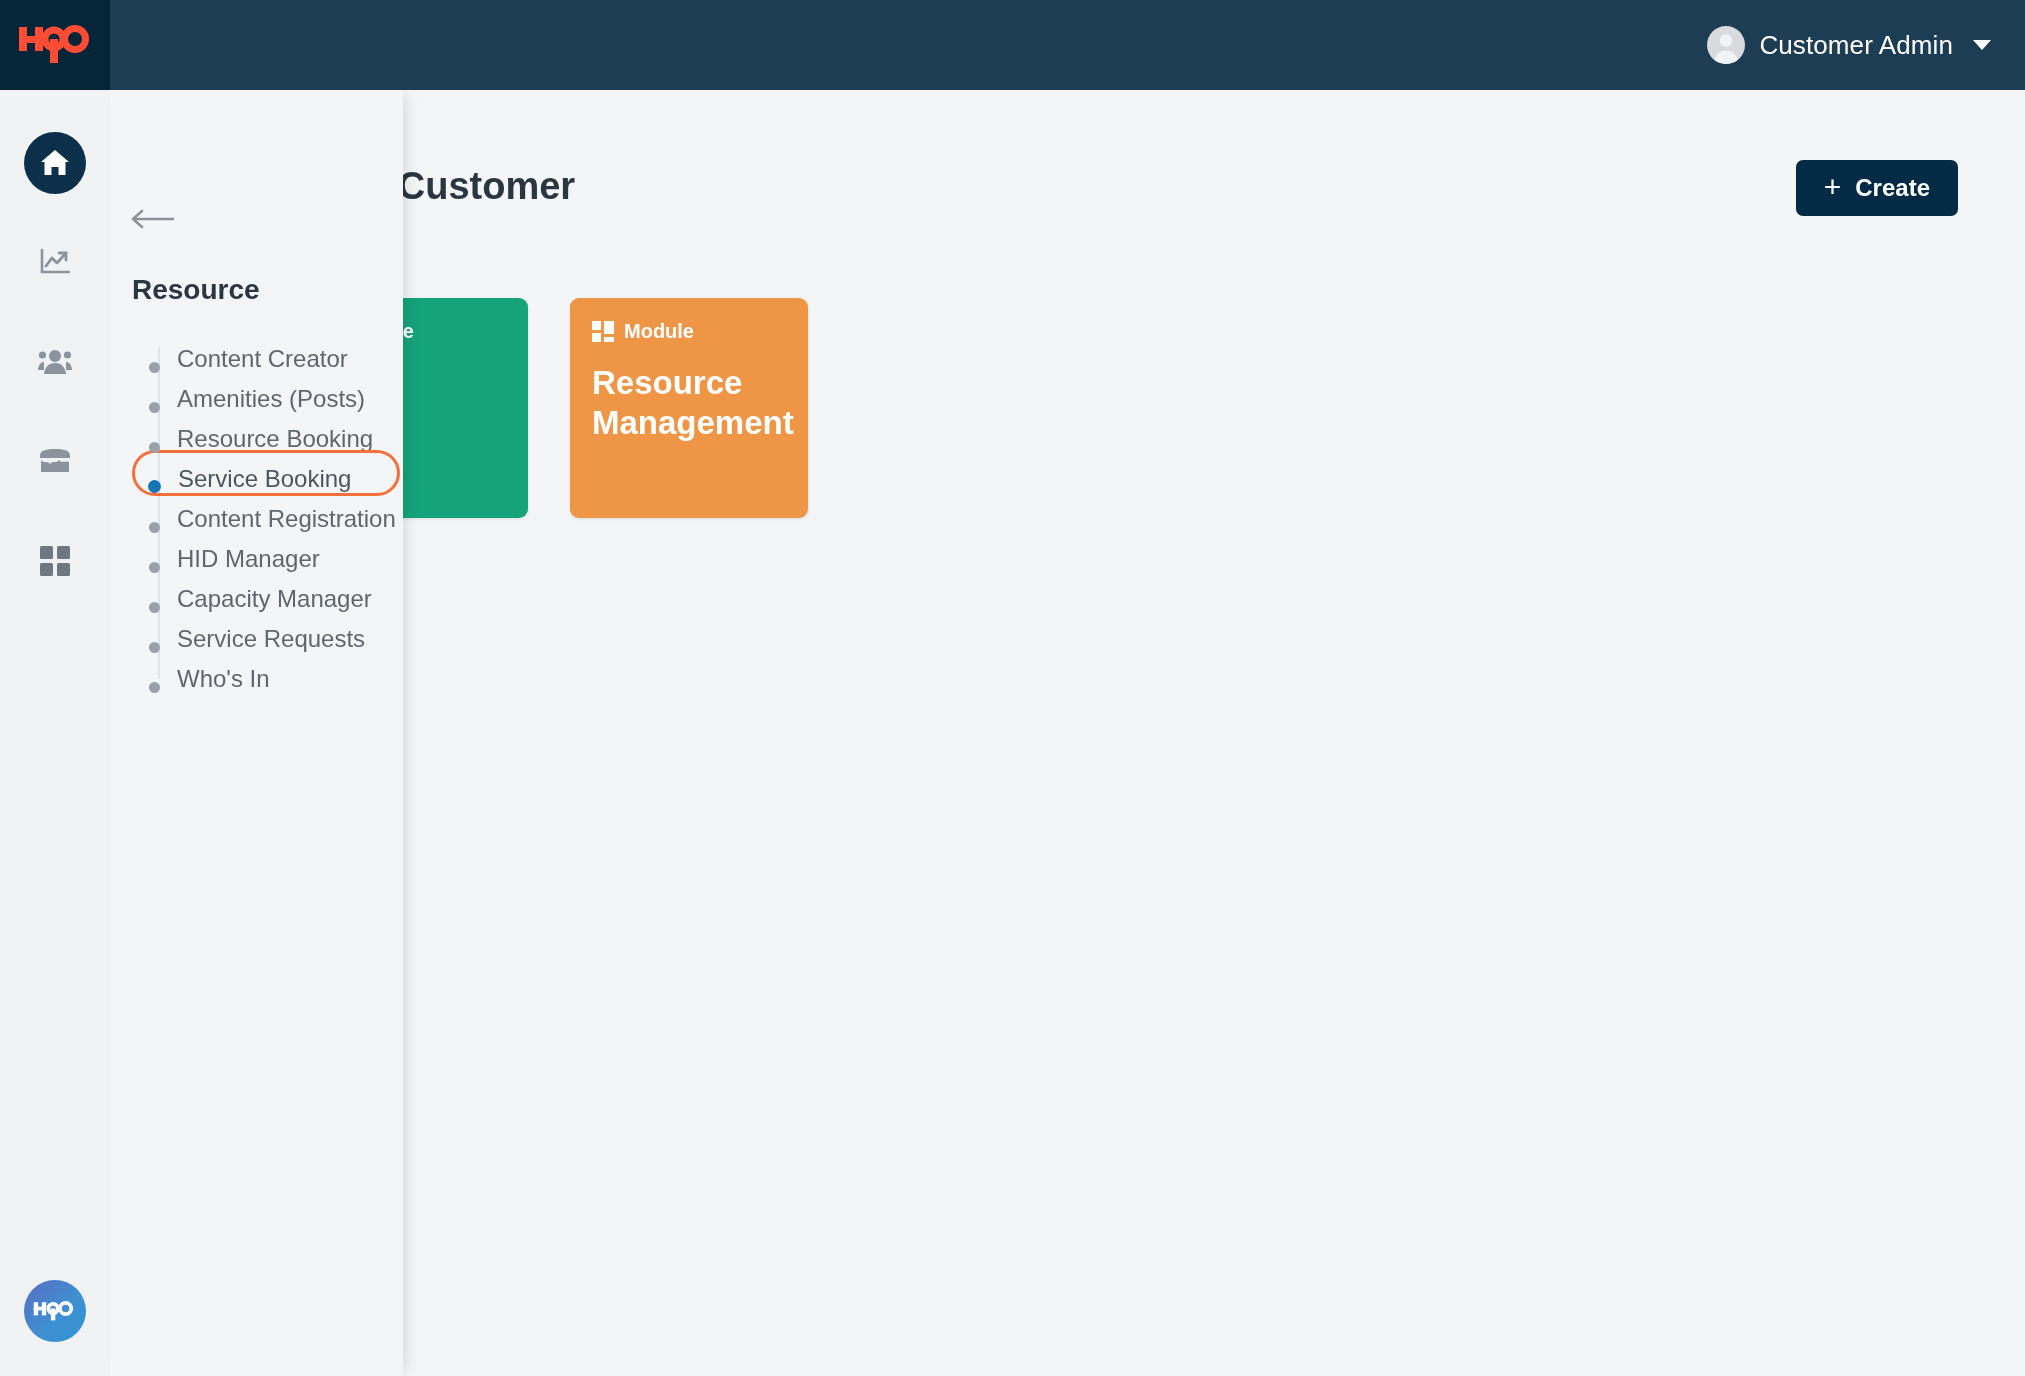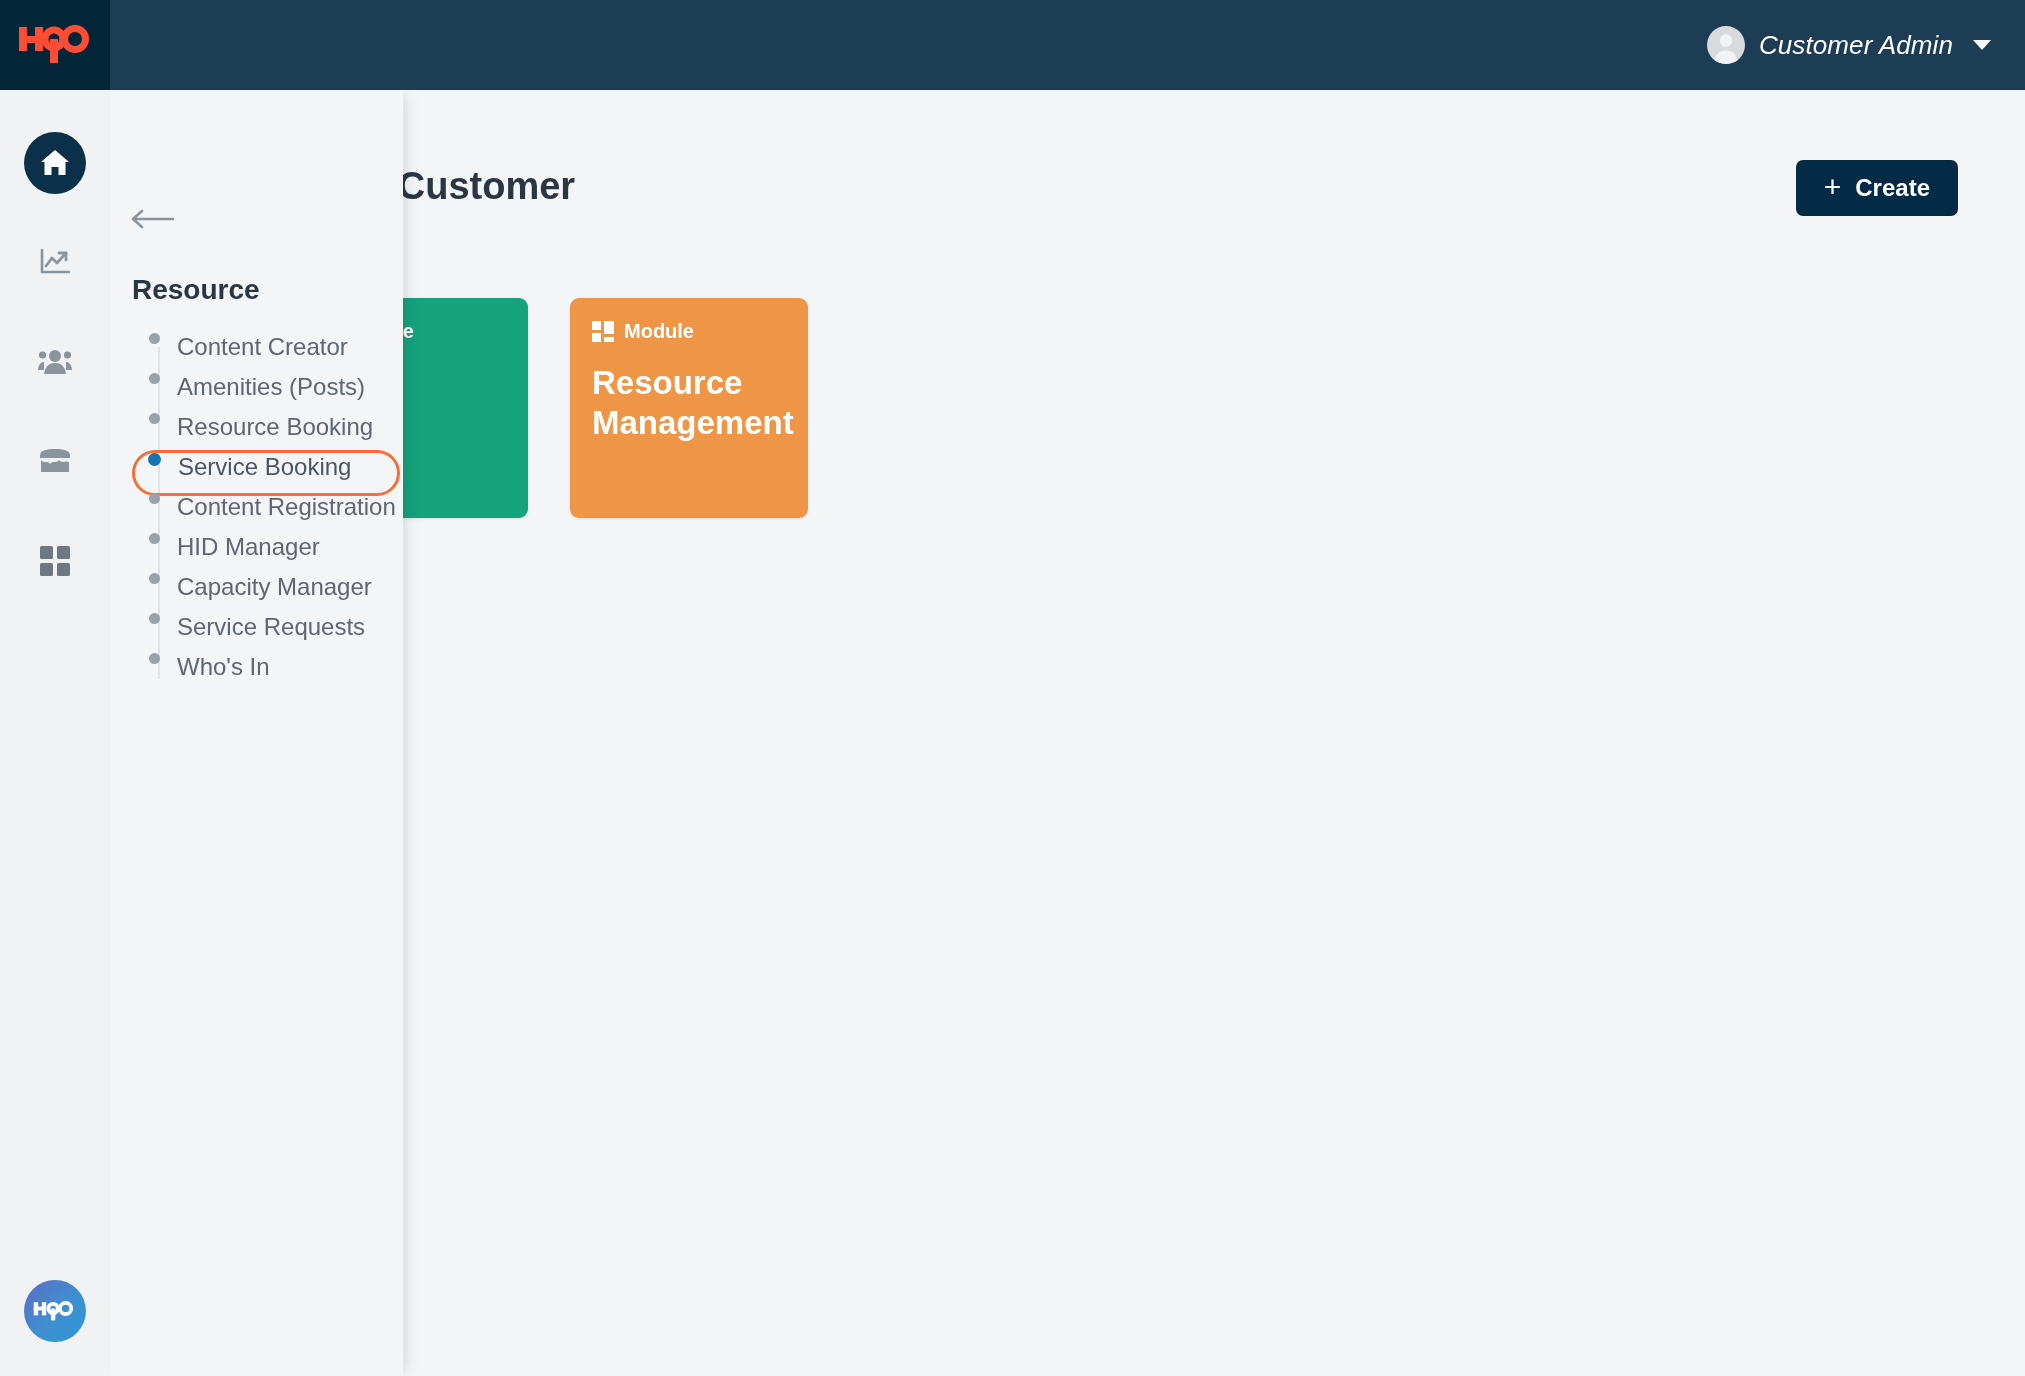--- a/index.html
+++ b/index.html
@@ -31,21 +31,20 @@
   }
   .logo-svg { display: block; }
   .user-area {
     position: absolute;
     top: 0; right: 34px;
     height: 90px;
     display: flex;
     align-items: center;
     gap: 14px;
     cursor: pointer;
-    font-style: italic;
   }
   .avatar {
     width: 38px; height: 38px;
     border-radius: 50%;
     background: #d8dade;
     display: flex;
     align-items: flex-end;
     justify-content: center;
     overflow: hidden;
   }
@@ -229,21 +228,21 @@
     left: 26px;
     top: 14px;
     bottom: 14px;
     width: 2px;
     background: #e1e3e6;
   }
   .mod-item {
     position: relative;
     height: 40px;
     display: flex;
-    align-items: flex-start;
+    align-items: flex-end;
     cursor: pointer;
     padding-left: 17px;
   }
   .mod-dot {
     width: 11px; height: 11px;
     border-radius: 50%;
     background: #9aa1a9;
     flex: none;
     position: relative;
     z-index: 2;

